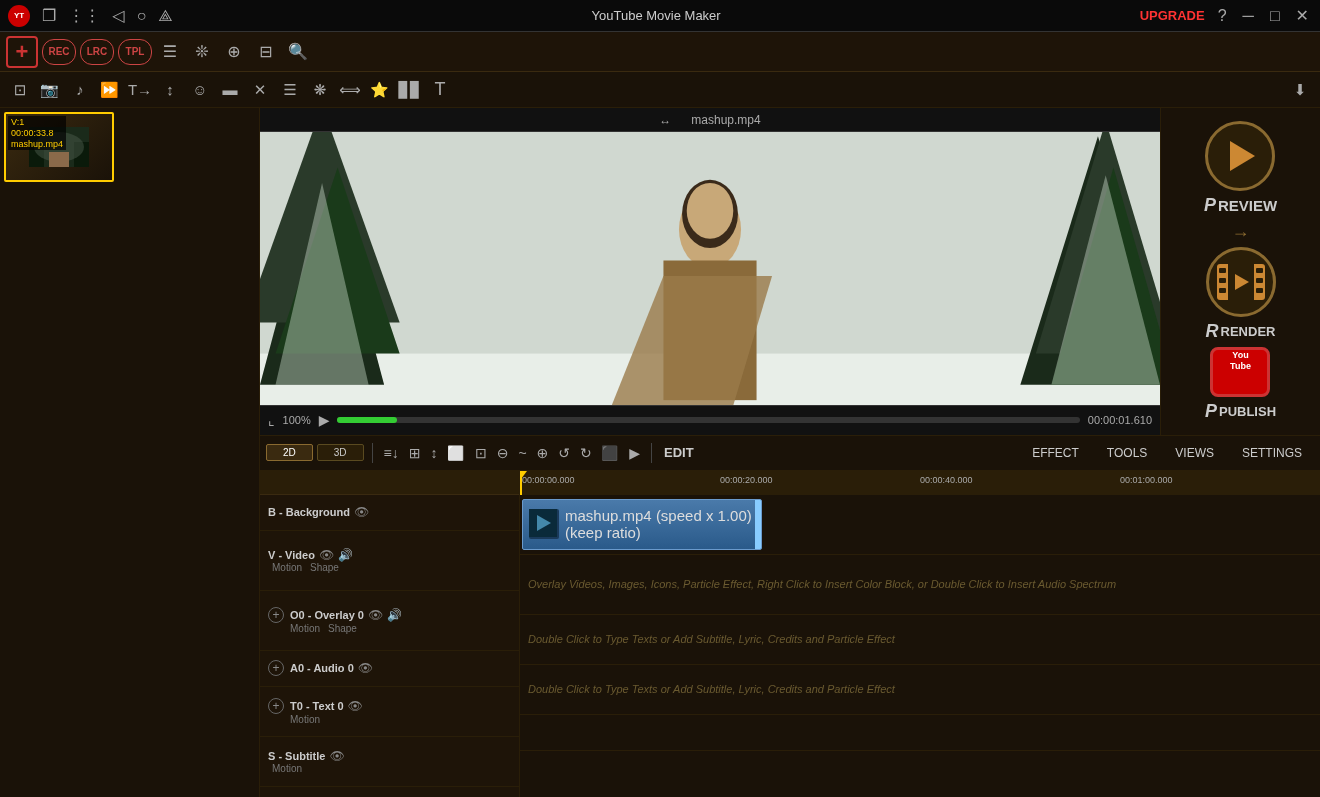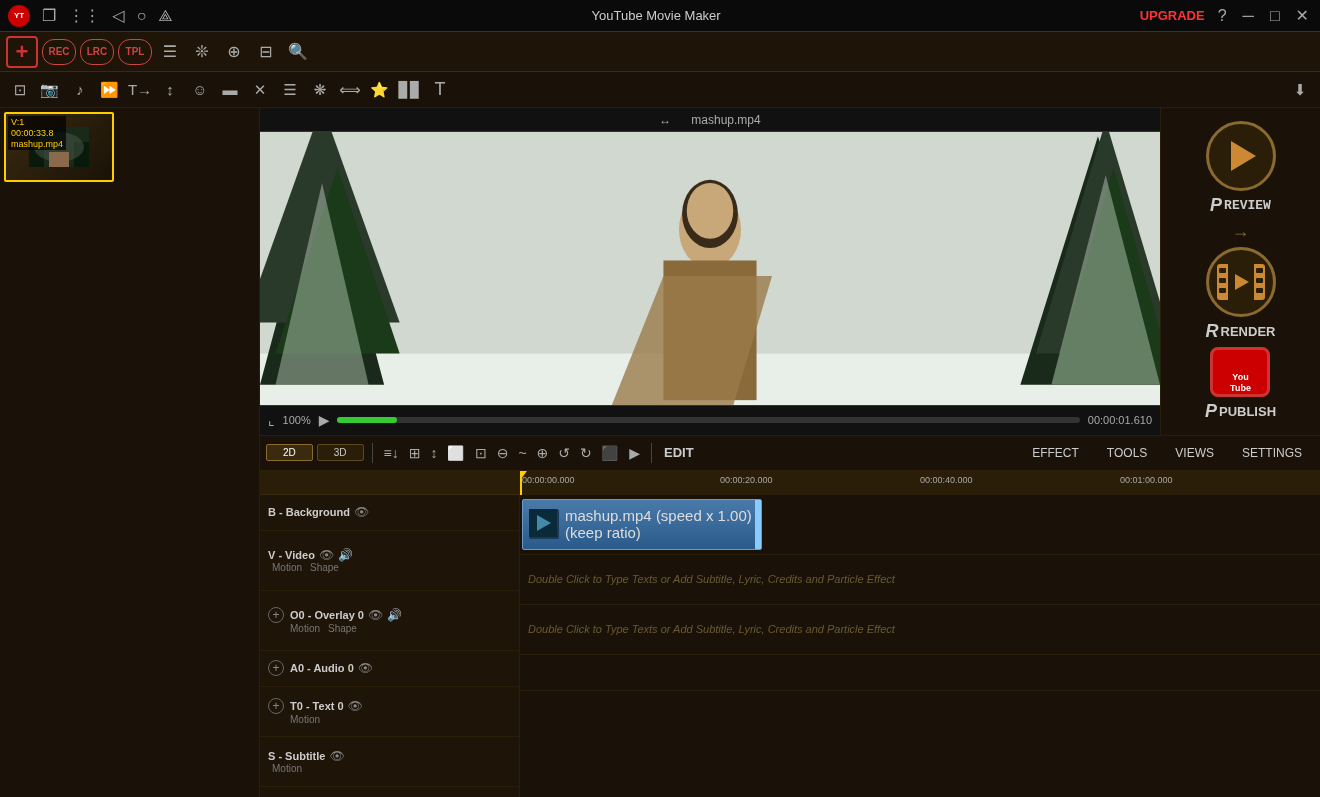--- a/index.html
+++ b/index.html
@@ -404,21 +404,21 @@
       display: flex; align-items: center; justify-content: center;
       color: #cc8833;
       font-size: 12px;
       position: relative;
     }
     .publish-circle {
       width: 60px; height: 50px;
       border: 3px solid #cc3333;
       border-radius: 8px;
       background: #cc0000;
-      display: flex; flex-direction: column; align-items: center; justify-content: flex-end;
+      display: flex; flex-direction: column; align-items: center; justify-content: flex-start;
       color: white;
       font-size: 8px;
       font-weight: bold;
     }
     .arrow-right { color: #8a6a30; font-size: 18px; }
   </style>
 </head>
 <body>
 
 <div id="titlebar">
@@ -552,21 +552,21 @@
       <div id="right-sidebar">
 
         <div class="sidebar-action">
           <div class="action-circle">
             <svg width="40" height="40" viewBox="0 0 40 40">
               <polygon points="10,5 35,20 10,35" fill="#cc8833"></polygon>
             </svg>
           </div>
           <div class="action-label">
             <span class="initial" style="font-style:italic;">P</span>
-              <span style="font-size:13px;font-family:Liberation Mono, monospace;">REVIEW</span>
+              <span style="font-size:15px;">REVIEW</span>
           </div>
         </div>
 
         <div class="arrow-right">→</div>
 
         <div class="sidebar-action">
           <div class="render-circle">
             <svg width="56" height="44" viewBox="0 0 56 44">
               <rect x="4" y="4" width="48" height="36" rx="3" fill="#cc8833"></rect>
 
@@ -714,20 +714,23 @@
               <svg width="28" height="28" viewBox="0 0 28 28">
                 <rect width="28" height="28" fill="#0a2a3a"></rect>
                 <polygon points="8,6 22,14 8,22" fill="#4488aa"></polygon>
               </svg>
             </div>
             <span style="font-size:15px;color:#ddd;">mashup.mp4  (speed x 1.00)(keep ratio)</span>
             <div class="clip-end-marker"></div>
           </div>
         </div>
 
+        <div class="track-content-row tall" style="height:60px;">
+          <span class="track-placeholder">Overlay Videos, Images, Icons, Particle Effect, Right Click to Insert Color Block, or Double Click to Insert Audio Spectrum</span>
+        </div>
 
 
         <div class="track-content-row" style="height:50px;">
           <span class="track-placeholder">Double Click to Type Texts or Add Subtitle, Lyric, Credits and Particle Effect</span>
         </div>
 
         <div class="track-content-row" style="height:50px;">
           <span class="track-placeholder">Double Click to Type Texts or Add Subtitle, Lyric, Credits and Particle Effect</span>
         </div>
 

